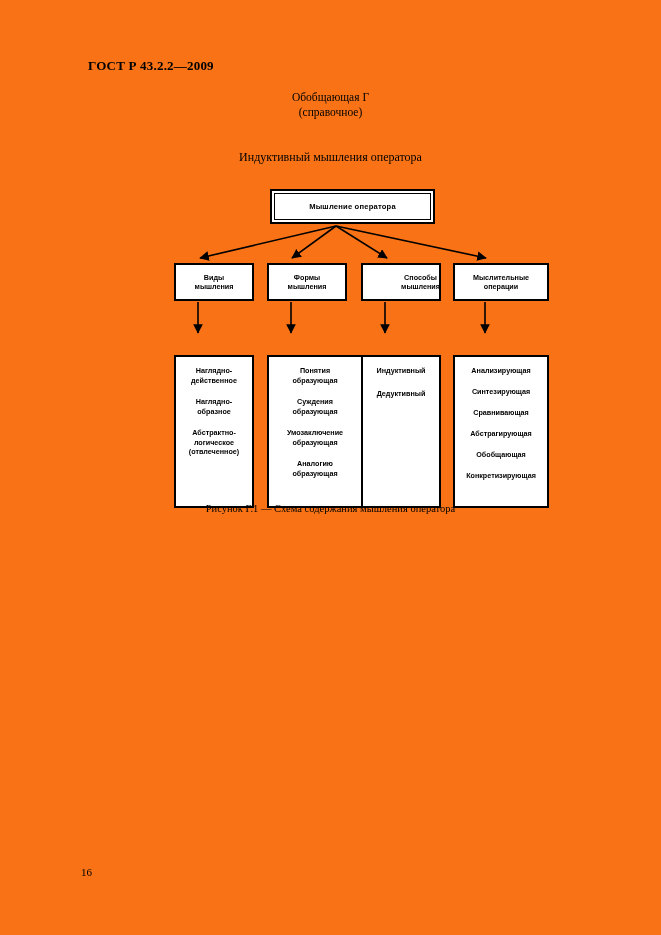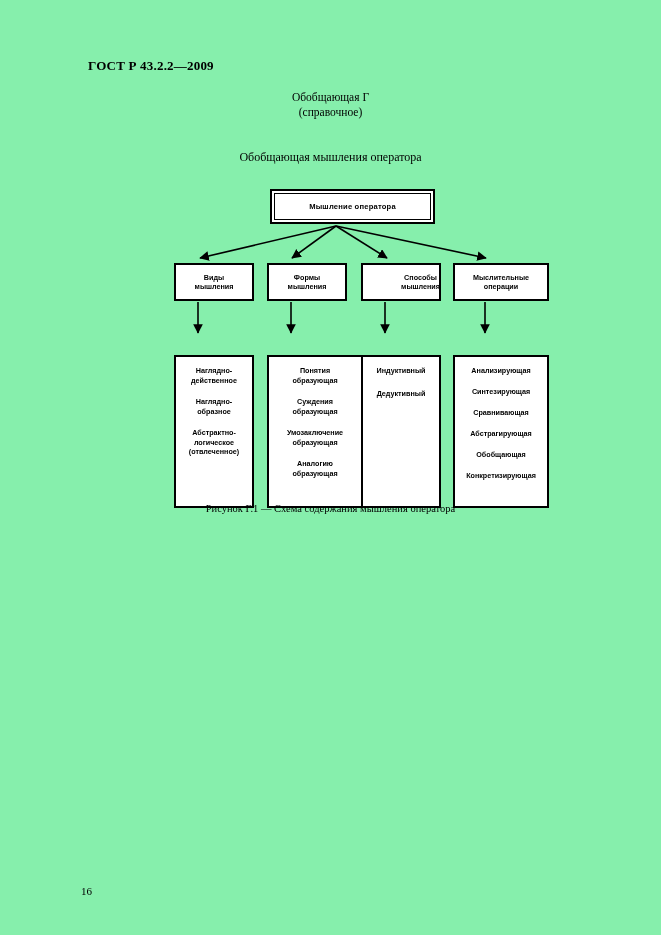--- a/index.html
+++ b/index.html
@@ -12,21 +12,21 @@
     height: 935px;
     position: relative;
     font-family: "Liberation Sans", sans-serif;
     color: #000000;
     overflow: hidden;
   }
 
   .page {
     position: absolute;
     inset: 0;
-    background: #86efac;
+    background: #f97316;
   }
 
   
   .gost-header {
     position: absolute;
     left: 88px;
     top: 58px;
     font-family: "Liberation Serif", serif;
     font-weight: bold;
     font-size: 13px;
@@ -154,38 +154,38 @@
     text-align: center;
     font-family: "Liberation Serif", serif;
     font-size: 10.5px;
     white-space: nowrap;
   }
 
   
   .page-number {
     position: absolute;
     left: 81px;
-    top: 885px;
+    top: 866px;
     font-family: "Liberation Serif", serif;
     font-size: 11px;
   }
 </style>
 </head>
 <body>
 
 <div class="page">
 
   <div class="gost-header">ГОСТ Р 43.2.2—2009</div>
 
   <div class="annex-block">
     <div>Обобщающая Г</div>
     <div>(справочное)</div>
   </div>
 
-  <div class="section-title">Обобщающая мышления оператора</div>
+  <div class="section-title">Индуктивный мышления оператора</div>
 
   <div class="diagram">
     <svg width="661" height="935" xmlns="http://www.w3.org/2000/svg">
       <defs>
         <marker id="arrowhead" markerWidth="7" markerHeight="7" refX="5.5" refY="3" orient="auto" markerUnits="strokeWidth">
           <path d="M0,0 L6,3 L0,6 z" fill="#000000"></path>
         </marker>
       </defs>
       <g stroke="#000000" stroke-width="1.6" fill="none">
         <line x1="336" y1="226" x2="200" y2="258" marker-end="url(#arrowhead)"></line>

